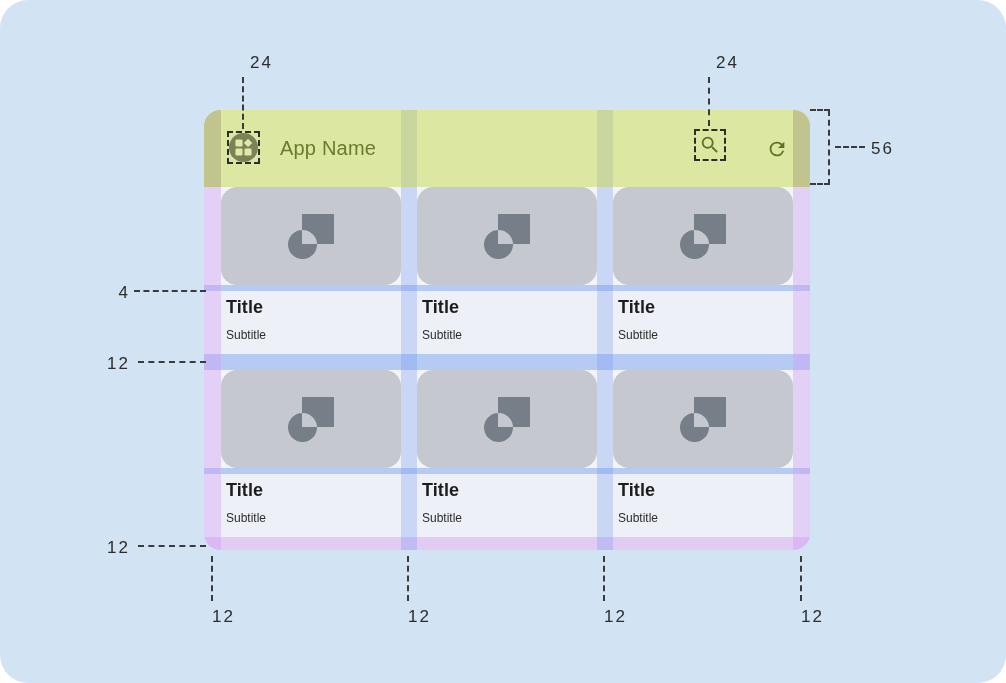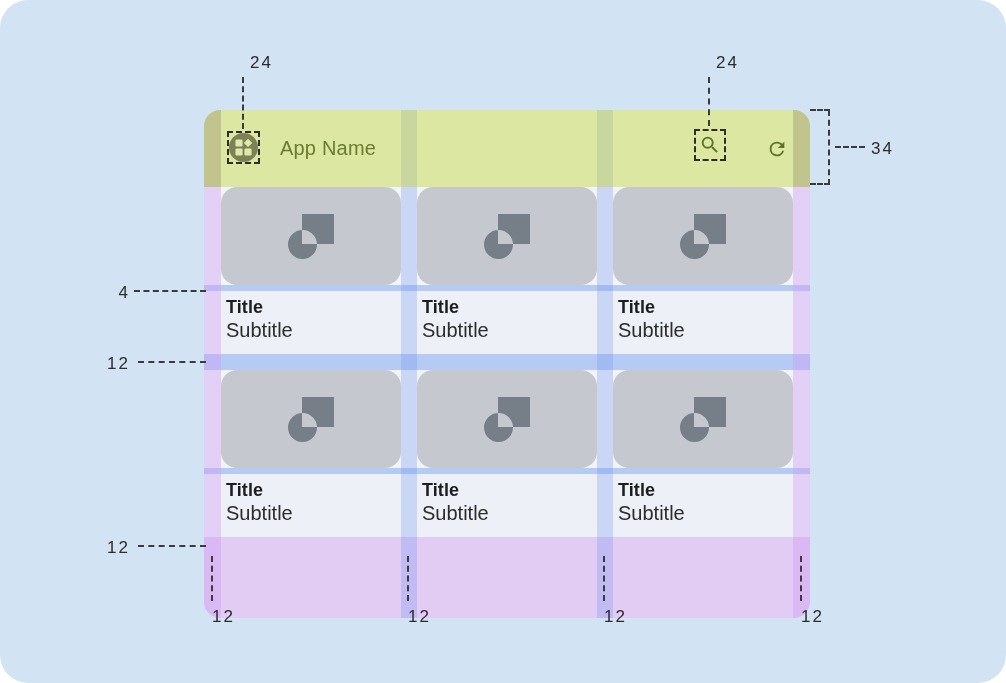--- a/index.html
+++ b/index.html
@@ -3,21 +3,21 @@
 <meta charset="utf-8">
 <style>
   * { margin:0; padding:0; box-sizing:border-box; }
   html,body { background:#ffffff; }
   body { font-family:"Liberation Sans","DejaVu Sans",sans-serif; }
 
   .canvas { position:relative; width:1006px; height:683px; overflow:hidden; background:#ffffff; }
   .stage  { position:absolute; inset:0; border-radius:28px; background:#d2e4f3; }
 
   
-  .mockup { position:absolute; left:204px; top:110px; width:606px; height:508px;
+  .mockup { position:absolute; left:204px; top:110px; width:606px; height:440px;
             border-radius:16px; overflow:hidden; background:#f2f4f8;
             display:flex; flex-direction:column; }
 
   .appbar { position:relative; flex:none; height:77px; background:#dce7a2; }
 
   .dash-box { position:absolute; border:2px dashed #2d2d2d; }
   .lead-box   { left:23px;  top:21px; width:33px; height:33px; }
   .search-box { left:490px; top:19px; width:32px; height:32px; }
 
   .lead-circle { position:absolute; left:25px; top:23px; width:29px; height:29px;
@@ -36,21 +36,21 @@
                display:flex; align-items:center; justify-content:center; }
 
   .band      { flex:none; width:100%; }
   .band-4    { height:6px;  background:#b6cbf3; }
   .band-12   { height:16px; background:#b6cbf3; }
   .bottom-band { flex:1; background:#e3ccf4; }
 
   .title-row   { flex:none; height:63px; display:flex; gap:16px; padding:0 17px; }
   .title-block { flex:1; background:#edf0f6; padding:5px 8px 0 5px; }
   .card-title    { font-size:18px; font-weight:700; color:#1d1d1d; line-height:23px; letter-spacing:.1px; }
-  .card-subtitle { font-size:20px; font-weight:400; color:#2c2c2c; line-height:22px; }
+  .card-subtitle { font-size:12px; font-weight:400; color:#2c2c2c; line-height:22px; margin-top:5px; }
 
   
   .vstrip { position:absolute; top:0; bottom:0; pointer-events:none; }
   .m-strip { width:17px;
      background:linear-gradient(180deg,#c2c48d 0,#c2c48d 77px,rgba(206,157,245,.42) 77px); }
   .g-strip { width:16px;
      background:linear-gradient(180deg,#c9d69e 0,#c9d69e 77px,rgba(121,153,242,.33) 77px); }
   .m-left  { left:0; }
   .m-right { left:589px; }
   .g-1 { left:197px; }
@@ -177,21 +177,21 @@
     <div class="lbl c" style="left:213px; top:53px; width:60px;">24</div>
     <div class="dash-v" style="left:242px; top:77px; height:52px;"></div>
 
     <div class="lbl c" style="left:679px; top:53px; width:60px;">24</div>
     <div class="dash-v" style="left:708px; top:77px; height:49px;"></div>
 
     <div class="dash-h" style="left:810px; top:109px; width:20px;"></div>
     <div class="dash-v" style="left:828px; top:110px; height:75px;"></div>
     <div class="dash-h" style="left:810px; top:183px; width:20px;"></div>
     <div class="dash-h" style="left:835px; top:146px; width:30px;"></div>
-    <div class="lbl" style="left:871px; top:139px;">34</div>
+    <div class="lbl" style="left:871px; top:139px;">56</div>
 
     <div class="lbl r" style="left:84px; top:283px; width:46px;">4</div>
     <div class="dash-h" style="left:134px; top:290px; width:72px;"></div>
 
     <div class="lbl r" style="left:84px; top:354px; width:46px;">12</div>
     <div class="dash-h" style="left:138px; top:361px; width:68px;"></div>
 
     <div class="lbl r" style="left:84px; top:538px; width:46px;">12</div>
     <div class="dash-h" style="left:138px; top:545px; width:68px;"></div>
 

